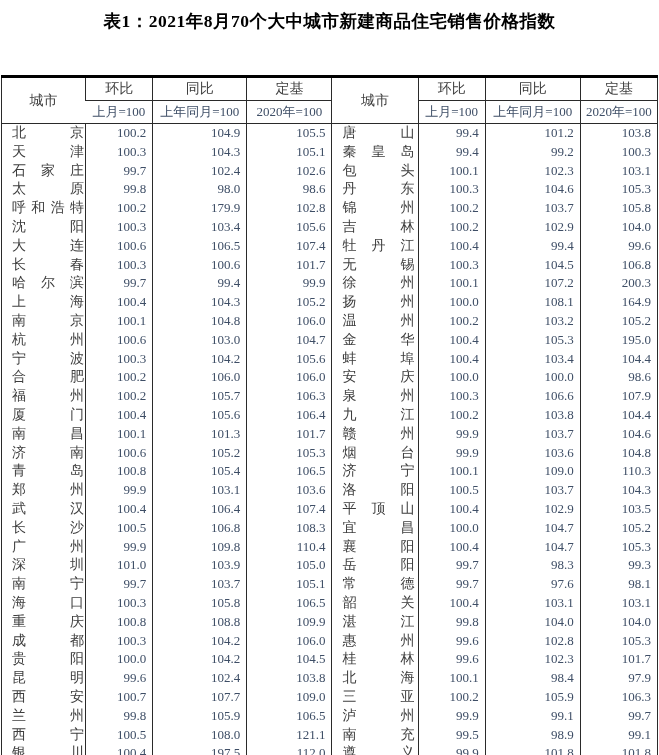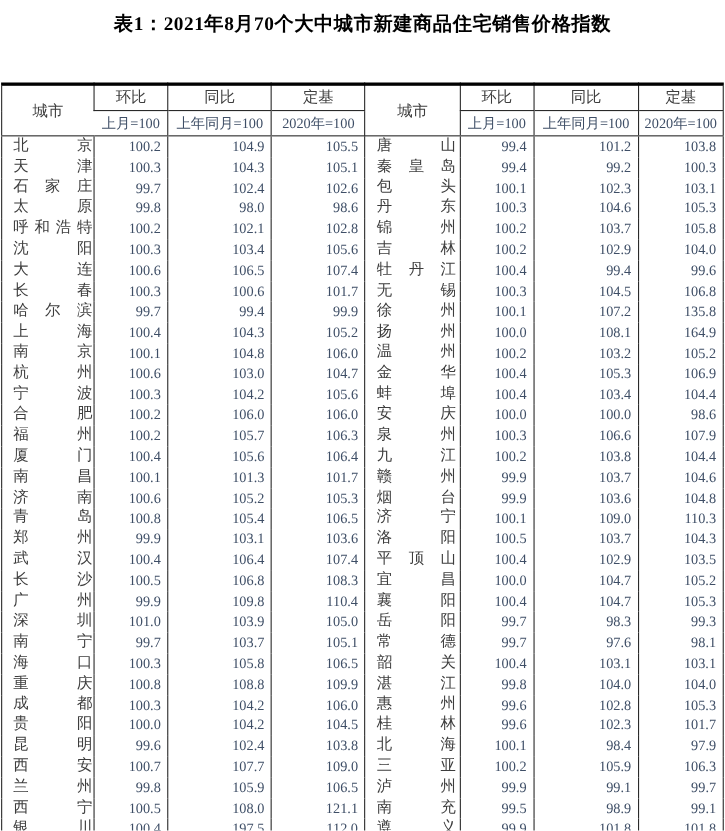--- a/index.html
+++ b/index.html
@@ -202,21 +202,21 @@
           <td class="num">105.3</td>
         </tr>
         <tr>
           <td class="city"><span class="cname">
               <span>呼</span>
               <span>和</span>
               <span>浩</span>
               <span>特</span>
             </span></td>
           <td class="num">100.2</td>
-          <td class="num">102.1</td>
+          <td class="num">179.9</td>
           <td class="num">102.8</td>
           <td class="city"><span class="cname">
               <span>锦</span>
               <span>州</span>
             </span></td>
           <td class="num">100.2</td>
           <td class="num">103.7</td>
           <td class="num">105.8</td>
         </tr>
         <tr>
@@ -276,21 +276,21 @@
             </span></td>
           <td class="num">99.7</td>
           <td class="num">99.4</td>
           <td class="num">99.9</td>
           <td class="city"><span class="cname">
               <span>徐</span>
               <span>州</span>
             </span></td>
           <td class="num">100.1</td>
           <td class="num">107.2</td>
-          <td class="num">135.8</td>
+          <td class="num">200.3</td>
         </tr>
         <tr>
           <td class="city"><span class="cname">
               <span>上</span>
               <span>海</span>
             </span></td>
           <td class="num">100.4</td>
           <td class="num">104.3</td>
           <td class="num">105.2</td>
           <td class="city"><span class="cname">
@@ -324,21 +324,21 @@
             </span></td>
           <td class="num">100.6</td>
           <td class="num">103.0</td>
           <td class="num">104.7</td>
           <td class="city"><span class="cname">
               <span>金</span>
               <span>华</span>
             </span></td>
           <td class="num">100.4</td>
           <td class="num">105.3</td>
-          <td class="num">106.9</td>
+          <td class="num">195.0</td>
         </tr>
         <tr>
           <td class="city"><span class="cname">
               <span>宁</span>
               <span>波</span>
             </span></td>
           <td class="num">100.3</td>
           <td class="num">104.2</td>
           <td class="num">105.6</td>
           <td class="city"><span class="cname">

